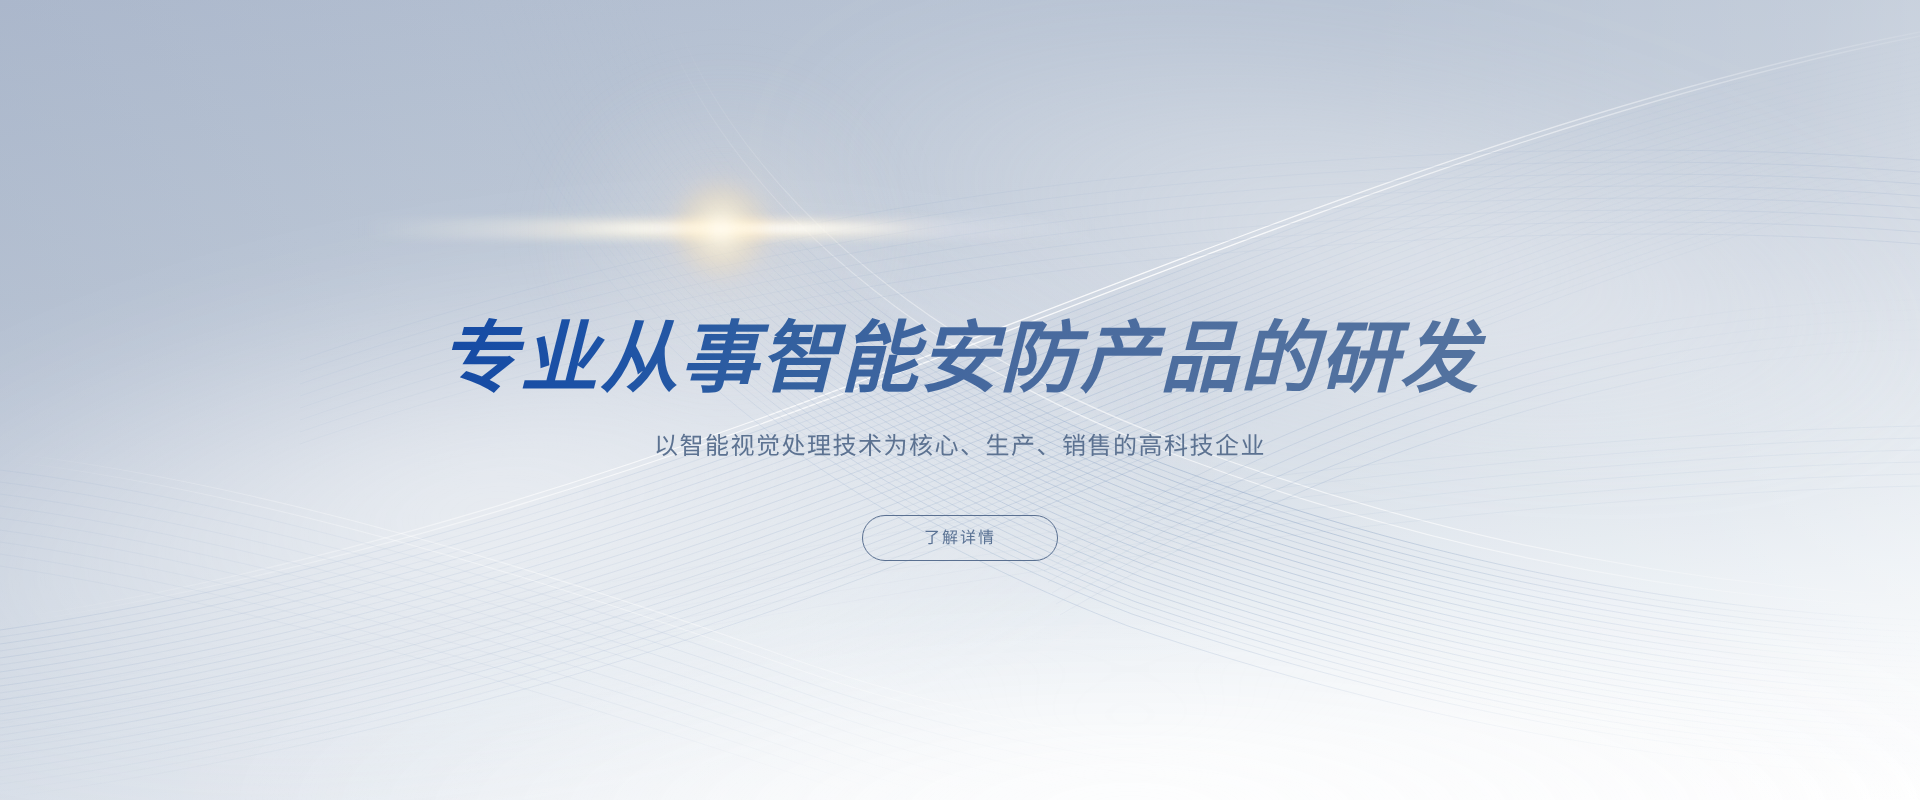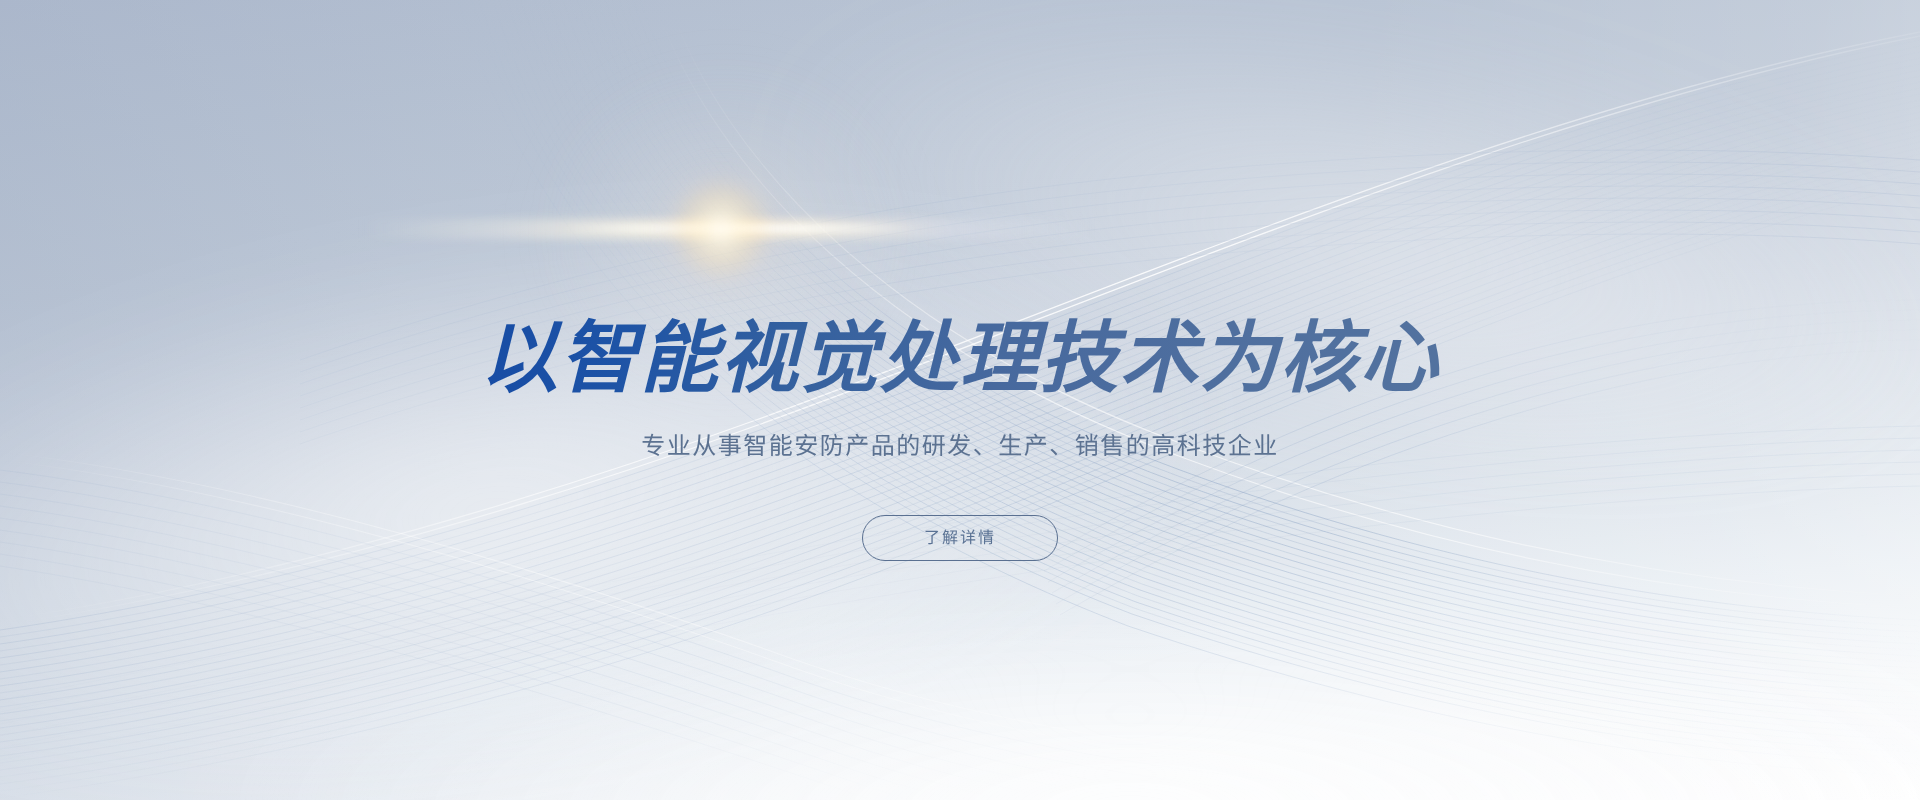--- a/index.html
+++ b/index.html
@@ -380,22 +380,22 @@
   <div class="sheen sheen-b"></div>
   <div class="sheen sheen-c"></div>
 
   <div class="flare flare-halo"></div>
   <div class="flare flare-streak"></div>
   <div class="flare flare-streak-2"></div>
   <div class="flare flare-core"></div>
 
   <div class="content">
 
-    <h1 class="headline">以智能视觉处理技术为核心</h1>
-
-    <p class="subtitle">专业从事智能安防产品的研发、生产、销售的高科技企业</p>
+    <h1 class="headline">专业从事智能安防产品的研发</h1>
+
+    <p class="subtitle">以智能视觉处理技术为核心、生产、销售的高科技企业</p>
 
     <div class="cta-wrap">
       <button class="cta-button" type="button">了解详情</button>
     </div>
 
   </div>
 </div>
 
 </body></html>

